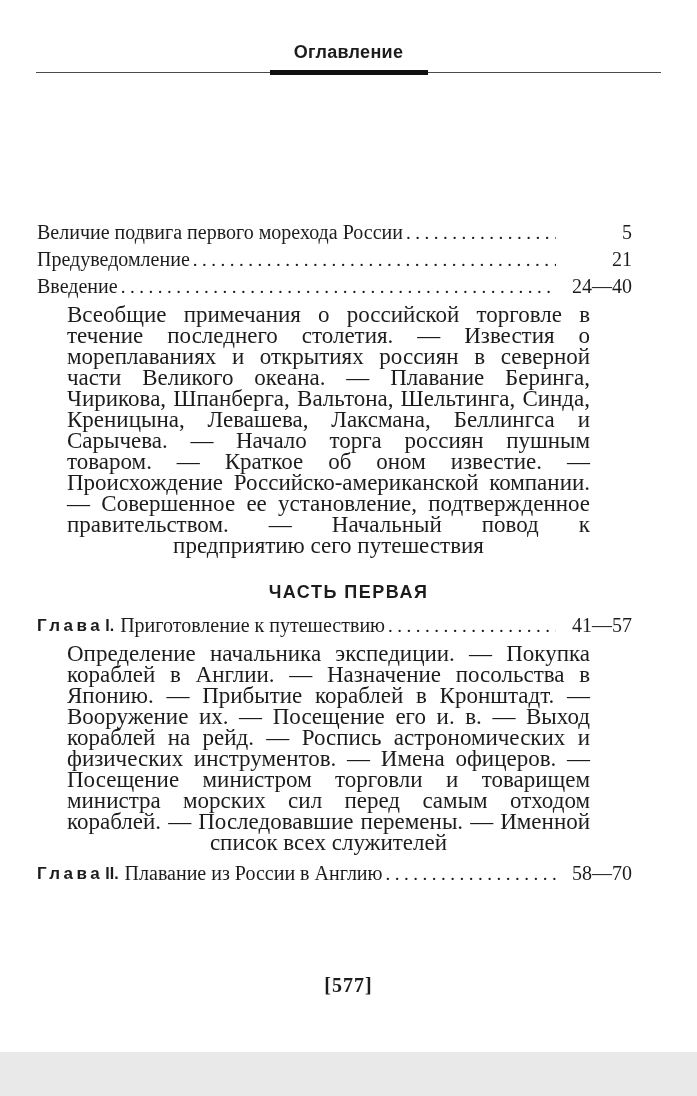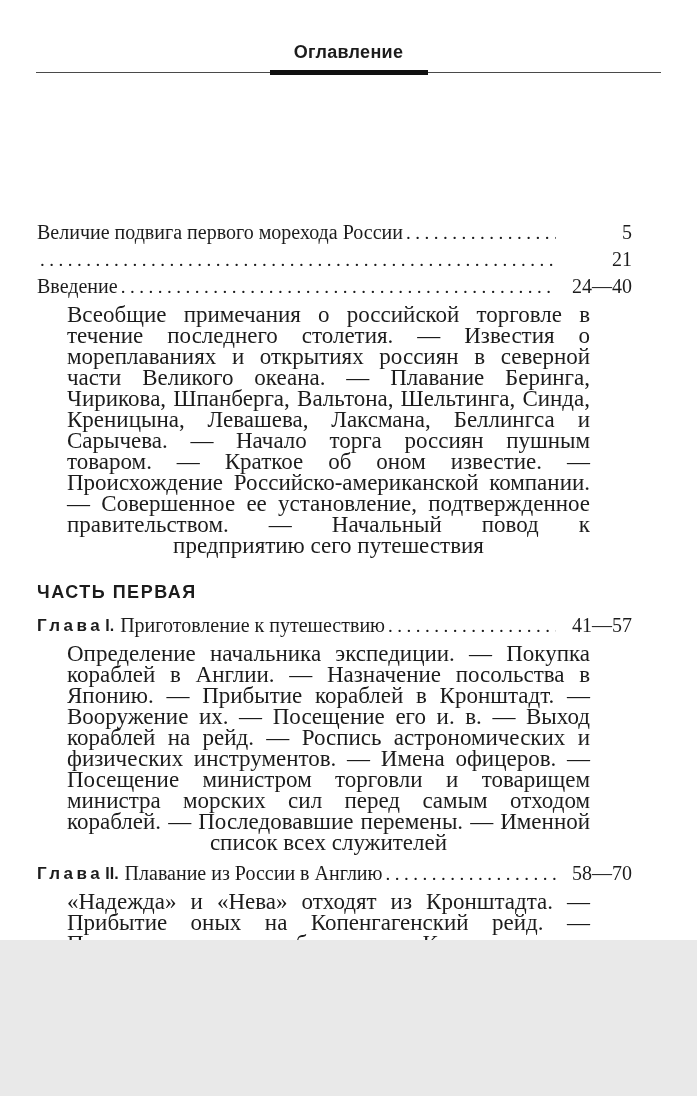--- a/index.html
+++ b/index.html
@@ -2,21 +2,21 @@
 <html lang="ru" style="--bg: #ffffff; --text: #1c1c1c;"><head>
 <meta charset="utf-8">
 <style>
   :root{
     --bg:#ffffff;
     --text:#1c1c1c;
   }
   html,body{margin:0;padding:0;background:#e9e9e9;}
   .page{
     position:relative;
-    width:697px;height:940px;
+    width:697px;height:1052px;
     margin:0 auto;
     background:var(--bg);
     color:var(--text);
     font-family:"Liberation Serif","DejaVu Serif",serif;
     font-size:20px;
     overflow:hidden;
   }
   
   .header-title{
     padding-top:42px;
@@ -75,21 +75,21 @@
   .annotation{
     margin:4px 70px 0 30px;
     text-align:justify;
     text-align-last:center;
     font-size:23px;
     line-height:21px;
   }
   .annotation.truncated{text-align-last:auto;}
   .part-heading{
     margin:26px 0 9px 0;
-    text-align:left;
+    text-align:center;
     font-family:"Liberation Sans","DejaVu Sans",sans-serif;
     font-weight:700;
     font-size:18px;
     letter-spacing:1.5px;
   }
   .chapter-label{
     font-family:"Liberation Sans","DejaVu Sans",sans-serif;
     font-weight:700;
     font-size:17px;
     letter-spacing:3.5px;
@@ -126,20 +126,21 @@
   <div class="toc">
 
     <div class="toc-line">
       <span class="toc-title">Величие подвига первого морехода России</span>
       <span class="leader"></span>
       <span class="pages">5</span>
     </div>
 
 
     <div class="toc-line">
+      <span class="toc-title">Предуведомление</span>
       <span class="leader"></span>
       <span class="pages">21</span>
     </div>
 
     <div class="toc-line">
       <span class="toc-title">Введение</span>
       <span class="leader"></span>
       <span class="pages">24—40</span>
     </div>
 
@@ -158,19 +159,18 @@
     <div class="annotation">Определение начальника экспедиции. — Покупка кораблей в Англии. — Назначение посольства в Японию. — Прибытие кораблей в Кронштадт. — Вооружение их. — Посещение его и. в. — Выход кораблей на рейд. — Роспись астрономических и физических инструментов. — Имена офицеров. — Посещение министром торговли и товарищем министра морских сил перед самым отходом кораблей. — Последовавшие перемены. — Именной список всех служителей</div>
 
     <div class="toc-line chapter-gap">
       <span class="chapter-label">Глава</span>
       <span class="chapter-num">II.</span>
       <span class="toc-title">Плавание из России в Англию</span>
       <span class="leader"></span>
       <span class="pages">58—70</span>
     </div>
 
-    <div class="annotation truncated">«Надежда» и «Нева» отходят из Кронштадта. — Прибытие оных на Копенгагенский рейд. — Продолжительное пребывание в Копенгагене. — Копенгагенская обсервато-</div>
 
   </div>
 
   <div class="footer">[577]</div>
 
 </div>
 
 </body></html>

